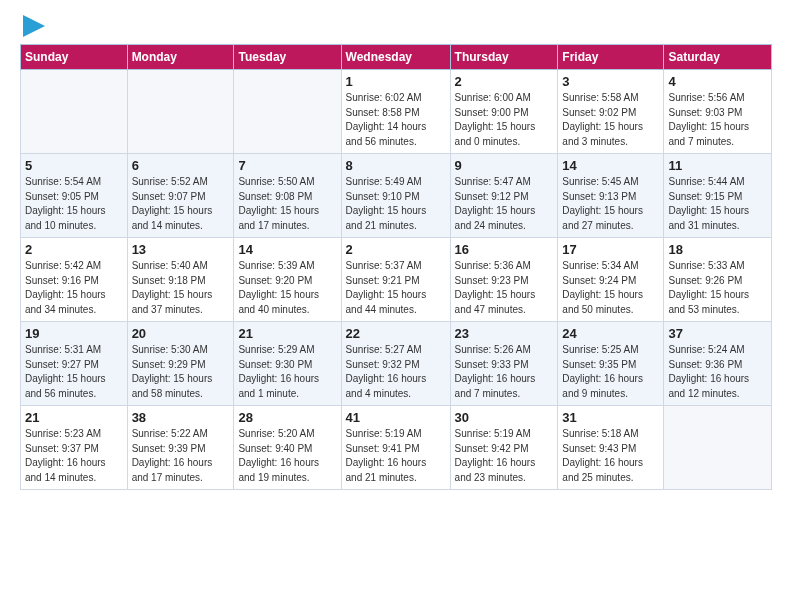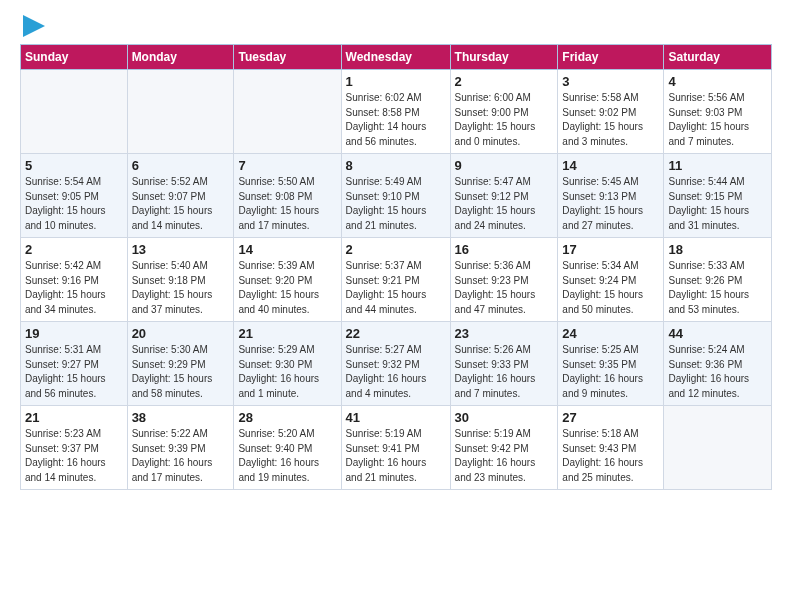--- a/index.html
+++ b/index.html
@@ -158,21 +158,21 @@
           </td>
           <td>
             <div class="day-num">23</div>
             <div class="day-info">Sunrise: 5:26 AM<br>Sunset: 9:33 PM<br>Daylight: 16 hours<br>and 7 minutes.</div>
           </td>
           <td>
             <div class="day-num">24</div>
             <div class="day-info">Sunrise: 5:25 AM<br>Sunset: 9:35 PM<br>Daylight: 16 hours<br>and 9 minutes.</div>
           </td>
           <td>
-            <div class="day-num">44</div>
+            <div class="day-num">37</div>
             <div class="day-info">Sunrise: 5:24 AM<br>Sunset: 9:36 PM<br>Daylight: 16 hours<br>and 12 minutes.</div>
           </td>
         </tr>
         <tr>
           <td>
             <div class="day-num">21</div>
             <div class="day-info">Sunrise: 5:23 AM<br>Sunset: 9:37 PM<br>Daylight: 16 hours<br>and 14 minutes.</div>
           </td>
           <td>
             <div class="day-num">38</div>
@@ -184,20 +184,20 @@
           </td>
           <td>
             <div class="day-num">41</div>
             <div class="day-info">Sunrise: 5:19 AM<br>Sunset: 9:41 PM<br>Daylight: 16 hours<br>and 21 minutes.</div>
           </td>
           <td>
             <div class="day-num">30</div>
             <div class="day-info">Sunrise: 5:19 AM<br>Sunset: 9:42 PM<br>Daylight: 16 hours<br>and 23 minutes.</div>
           </td>
           <td>
-            <div class="day-num">27</div>
+            <div class="day-num">31</div>
             <div class="day-info">Sunrise: 5:18 AM<br>Sunset: 9:43 PM<br>Daylight: 16 hours<br>and 25 minutes.</div>
           </td>
           <td class="empty"></td>
         </tr>
       </tbody>
   </table>
 </div>
 
 </body></html>

